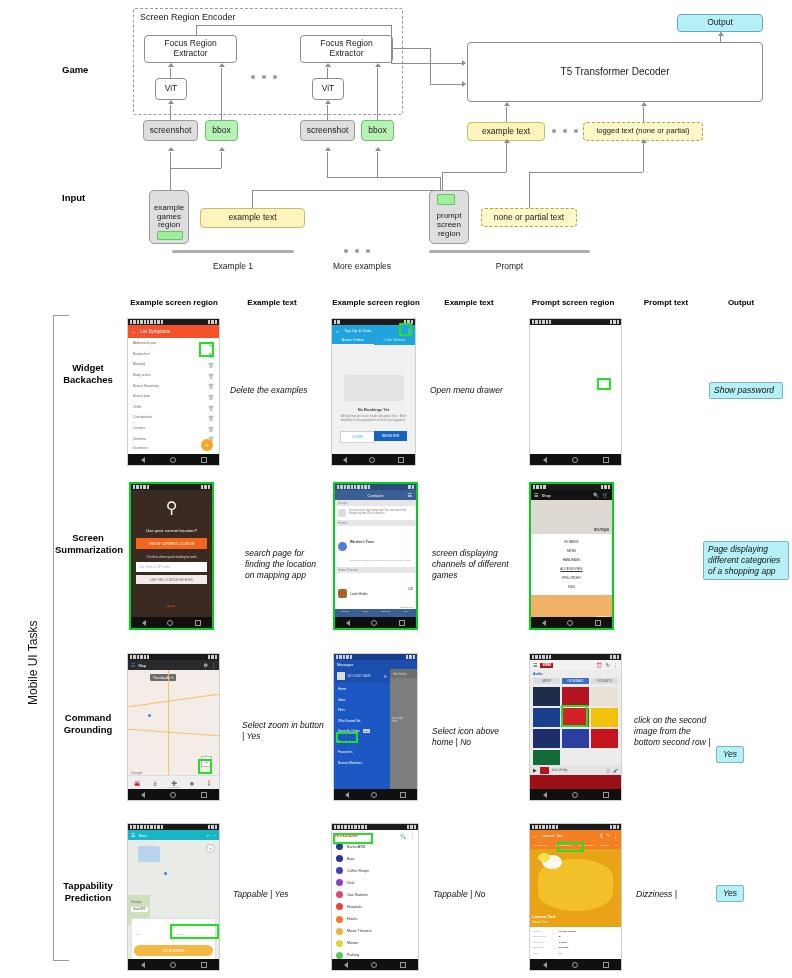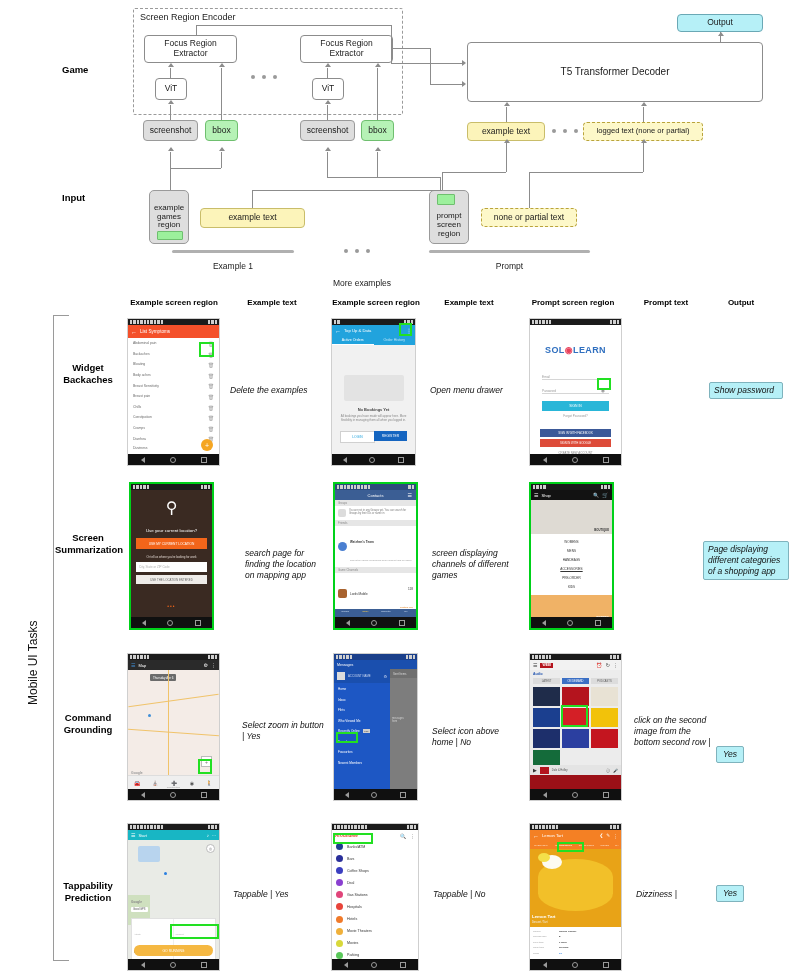--- a/index.html
+++ b/index.html
@@ -145,21 +145,21 @@
 <div class="box dashyellow" style="left:481px;top:208px;width:96px;height:19px;">none or partial text</div>
 
 <div class="groupbar" style="left:172px;top:250px;width:122px;"></div>
 <div class="grouplabel" style="left:172px;top:261px;width:122px;">Example 1</div>
 
 <div class="dots" style="left:344px;top:249px;">
     <i></i>
     <i></i>
     <i></i>
   </div>
-<div class="grouplabel" style="left:314px;top:278px;width:96px;">More examples</div>
+<div class="grouplabel" style="left:314px;top:261px;width:96px;">More examples</div>
 
 <div class="groupbar" style="left:429px;top:250px;width:161px;"></div>
 <div class="grouplabel" style="left:429px;top:261px;width:161px;">Prompt</div>
 
 <div class="ln lnv" style="left:170px;top:105px;height:15px;"></div>
 <div class="arrowup" style="left:167.5px;top:100px;"></div>
 
 <div class="ln lnv" style="left:170px;top:68px;height:10px;"></div>
 <div class="arrowup" style="left:167.5px;top:63px;"></div>
 
@@ -363,31 +363,20 @@
         <i></i>
         <i></i>
         <i></i>
         <i></i>
       </span>
     <span class="rgt">
         <i></i>
         <i></i>
         <i></i>
       </span>
-  </div>
-  <div class="screenbody" style="top:6px;bottom:11px;background:#fff;">
-    <div style="position:absolute;left:0;right:0;top:20px;text-align:center;font-size:9px;font-weight:bold;letter-spacing:0.4px;color:#2f6fbf;">SOL<span style="color:#e9405a;">◉</span>LEARN</div>
-    <div style="position:absolute;left:12px;right:12px;top:50px;border-bottom:0.8px solid #d6d6d6;font-size:3.2px;color:#9a9a9a;">Email</div>
-    <div style="position:absolute;left:12px;right:12px;top:64px;border-bottom:0.8px solid #d6d6d6;font-size:3.2px;color:#9a9a9a;">Password</div>
-    <div style="position:absolute;right:16px;top:62px;font-size:5px;color:#9a9a9a;">◉</div>
-    <div style="position:absolute;left:12px;right:12px;top:76px;height:10px;background:#29b6d8;display:flex;align-items:center;justify-content:center;font-size:3.4px;color:#fff;">SIGN IN</div>
-    <div style="position:absolute;left:0;right:0;top:89px;text-align:center;font-size:3px;color:#9a9a9a;">Forgot Password?</div>
-    <div style="position:absolute;left:10px;right:10px;top:104px;height:8px;background:#3b5998;display:flex;align-items:center;justify-content:center;font-size:2.8px;color:#fff;">SIGN IN WITH FACEBOOK</div>
-    <div style="position:absolute;left:10px;right:10px;top:114px;height:8px;background:#dd4b39;display:flex;align-items:center;justify-content:center;font-size:2.8px;color:#fff;">SIGN IN WITH GOOGLE</div>
-    <div style="position:absolute;left:0;right:0;top:126px;text-align:center;font-size:2.9px;color:#8a8a8a;">CREATE NEW ACCOUNT</div>
   </div>
   <div class="navbar">
       <i class="tri"></i>
       <i class="cir"></i>
       <i></i>
     </div>
 </div>
 <div class="greenbox" style="left:597px;top:378px;width:14px;height:12px;"></div>
 
 <div class="outbadge" style="left:709px;top:382px;width:74px;">Show password</div>

